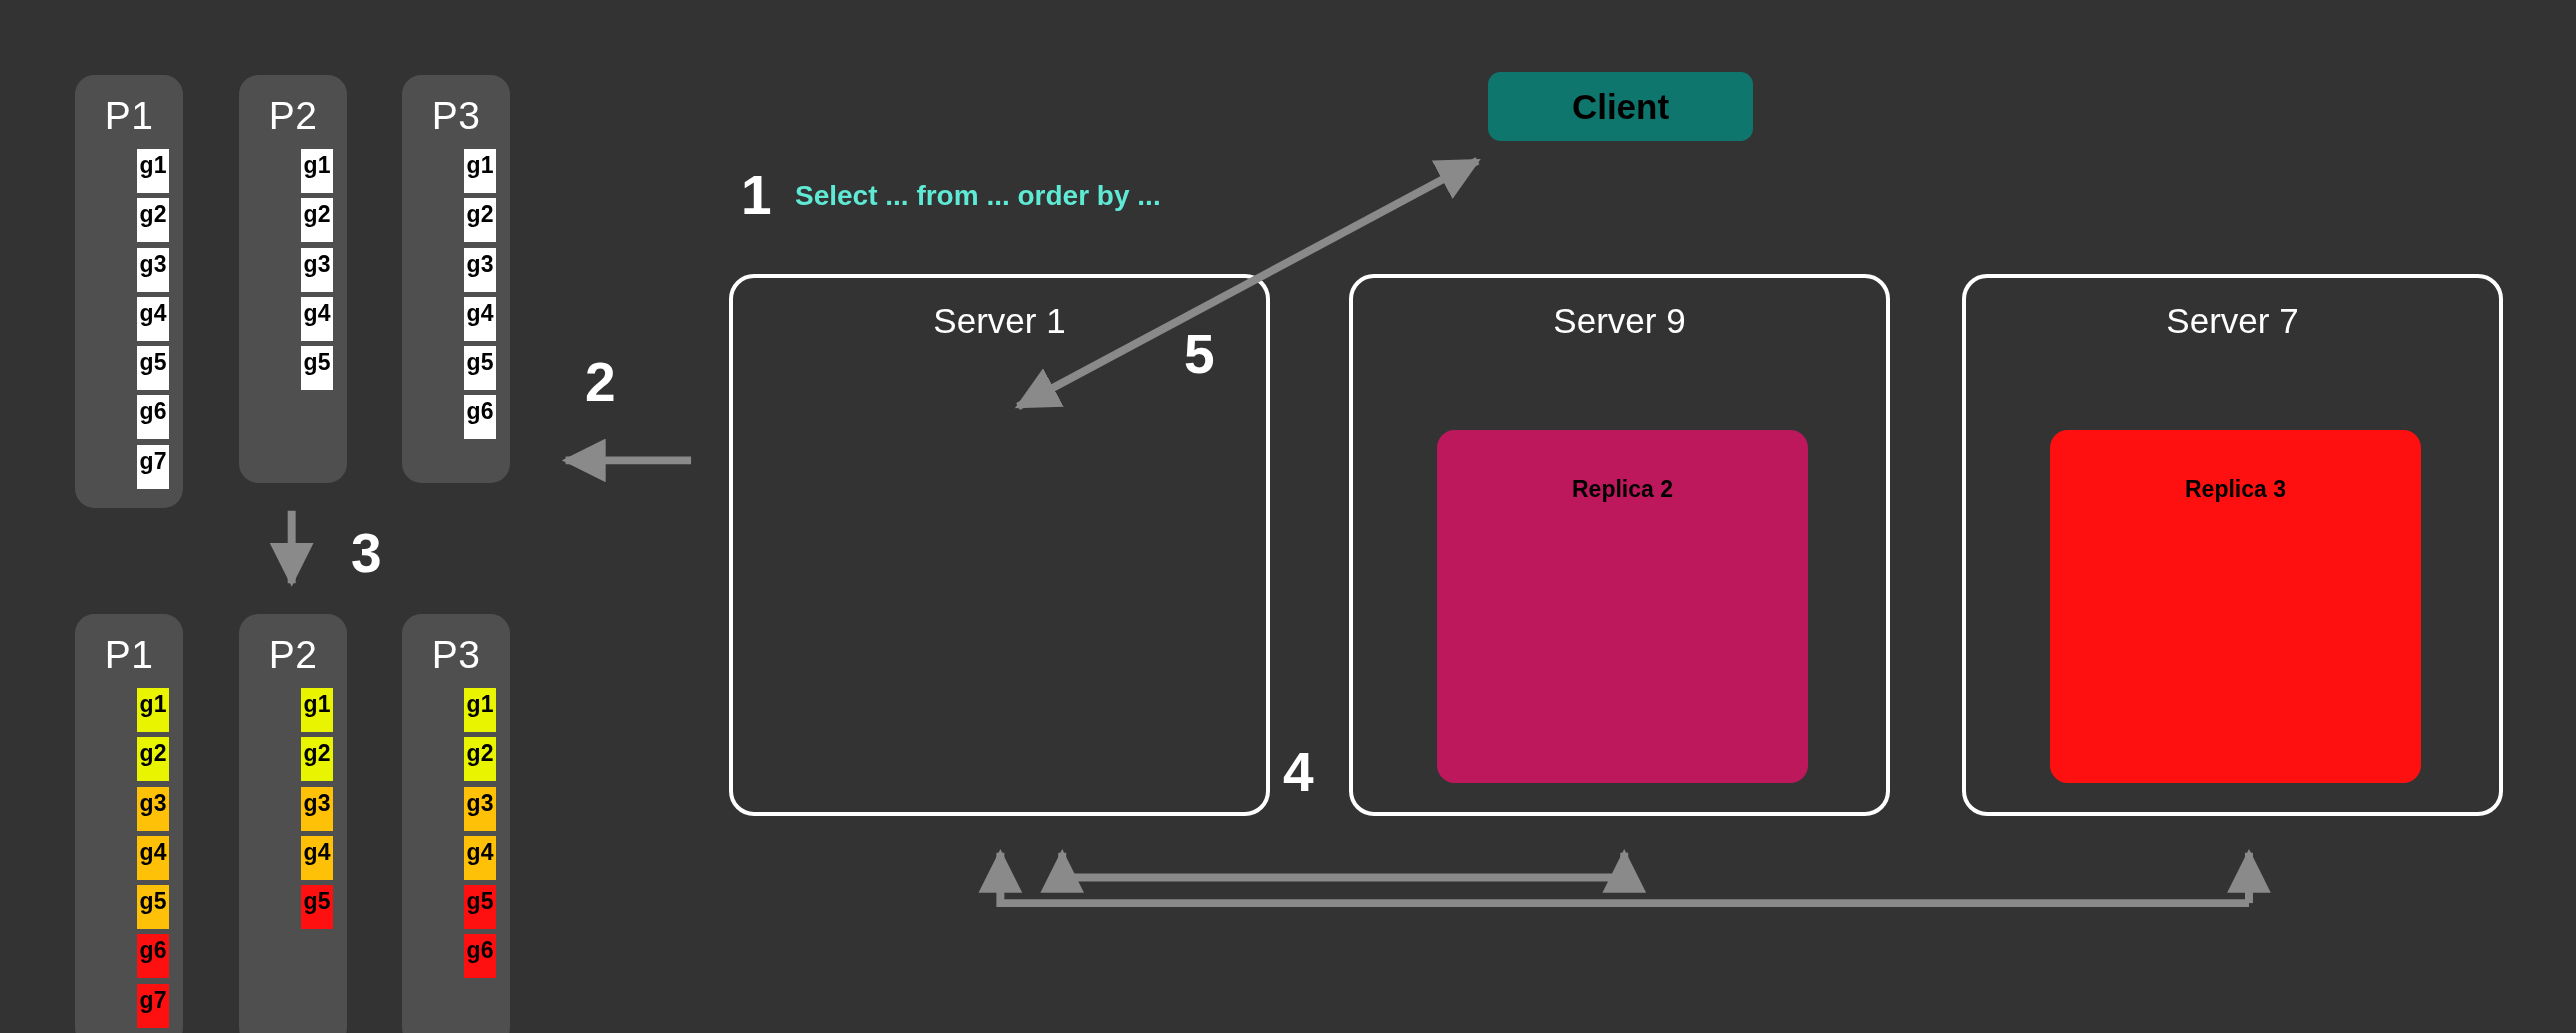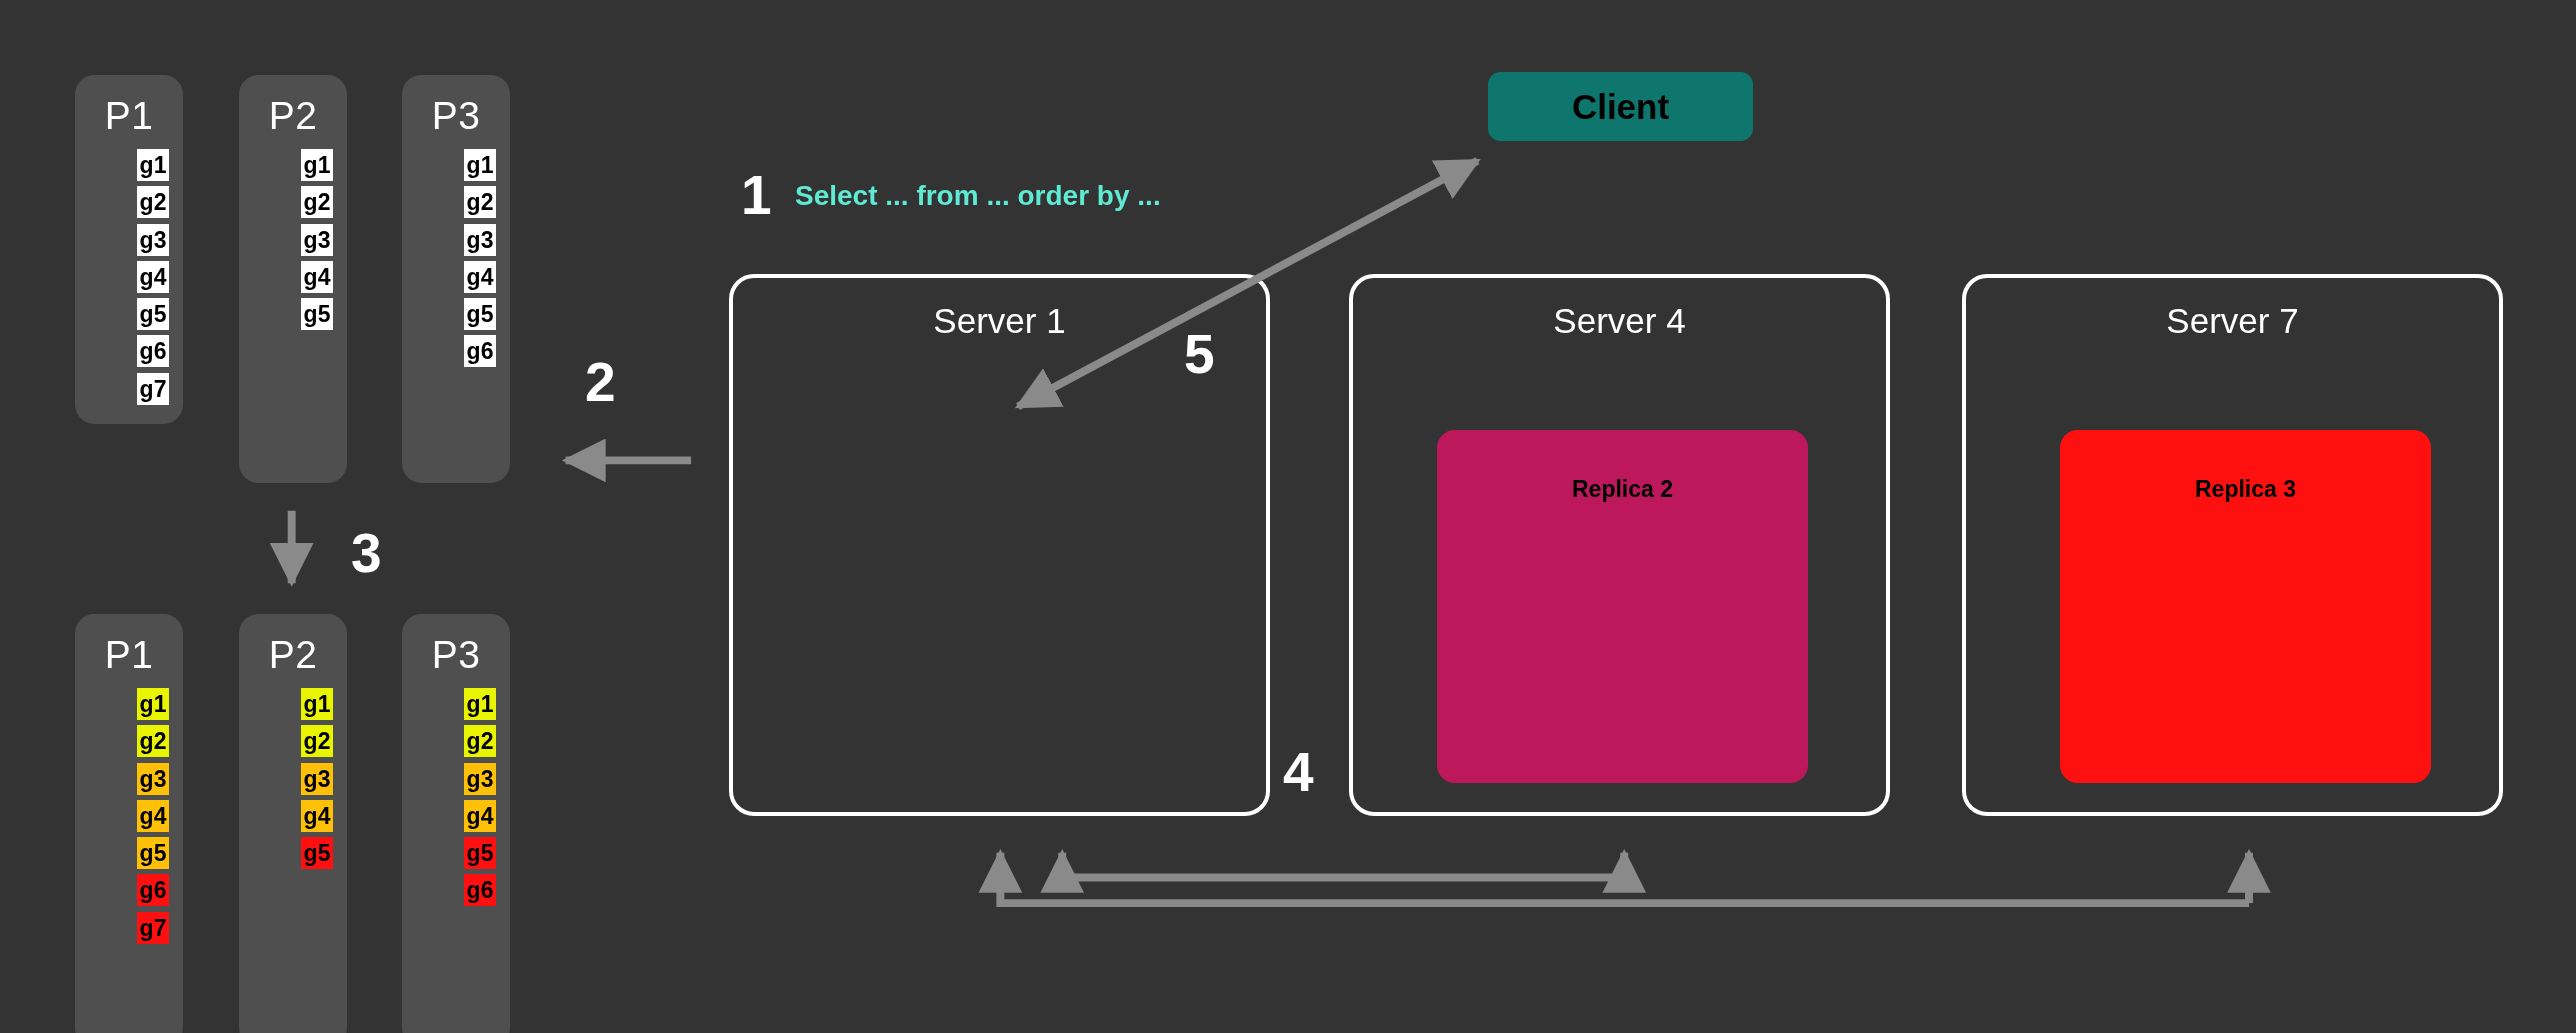--- a/index.html
+++ b/index.html
@@ -36,21 +36,21 @@
     letter-spacing: 0.4px;
     line-height: 1;
     padding-top: 21px;
     padding-bottom: 14px;
     user-select: none;
   }
   .pcell-list {
     padding: 0 14px 19.4px 14px;
   }
   .pcell {
-    height: 32px;
+    height: 44px;
     line-height: 32px;
     margin-bottom: 5.3px;
     text-align: center;
     font-size: 23px;
     font-weight: bold;
     color: #000000;
     background: #FFFFFF;
     box-sizing: border-box;
     margin-left: 48px;
   }
@@ -220,29 +220,29 @@
 
   <div class="clientbox" style="left:1488px; top:72px; width:265px; height:69px; background:#0f766e;">
     <span>Client</span>
   </div>
 
   <div class="server" style="left:729px; top:274px; width:541px; height:542px;">
     <div class="server-title">Server 1</div>
   </div>
 
   <div class="server" style="left:1349px; top:274px; width:541px; height:542px;">
-    <div class="server-title">Server 4</div>
+    <div class="server-title">Server 9</div>
     <div class="replica" style="left:84px; top:152px; width:371px; height:353px; background:#be185d;">
       <span>Replica 2</span>
     </div>
   </div>
 
   <div class="server" style="left:1962px; top:274px; width:541px; height:542px;">
     <div class="server-title">Server 7</div>
-    <div class="replica" style="left:94px; top:152px; width:371px; height:353px; background:#FF1010;">
+    <div class="replica" style="left:84px; top:152px; width:371px; height:353px; background:#FF1010;">
       <span>Replica 3</span>
     </div>
   </div>
 
   <svg class="arrows" viewBox="0 0 2915 1169">
     <defs>
       <marker id="ah-left" viewBox="0 0 12 12" refX="10" refY="6" markerWidth="5" markerHeight="5" orient="auto-start-reverse">
         <path d="M 0 6 L 12 0 L 12 12 z" fill="#8A8A8A"></path>
       </marker>
       <marker id="ah" viewBox="0 0 12 12" refX="11" refY="6" markerWidth="5.5" markerHeight="5.5" orient="auto">

